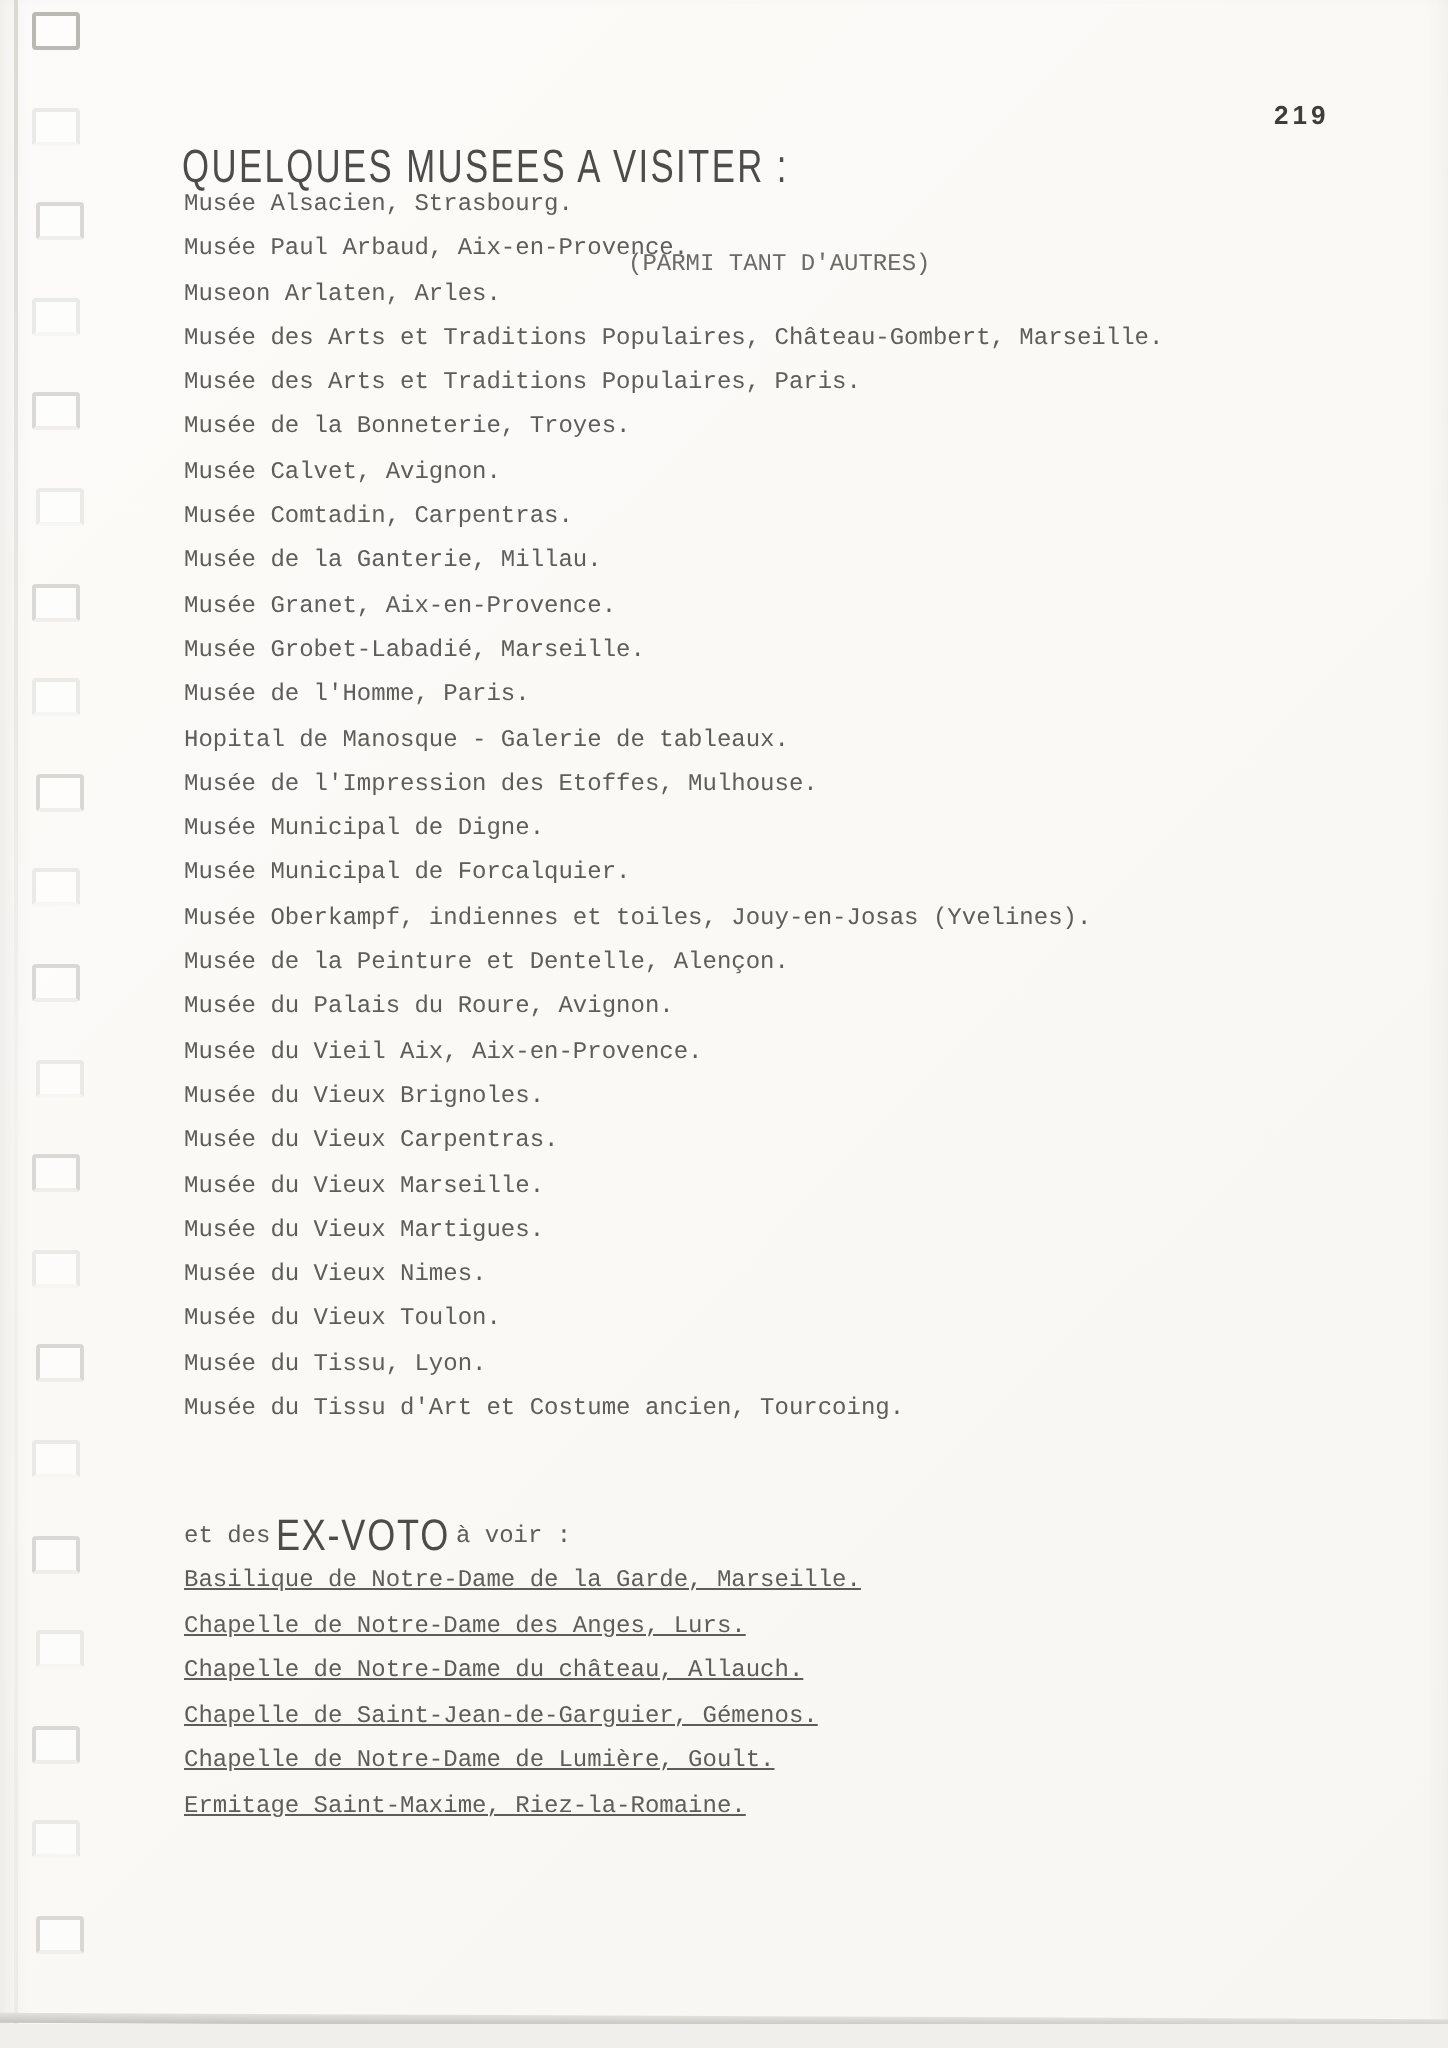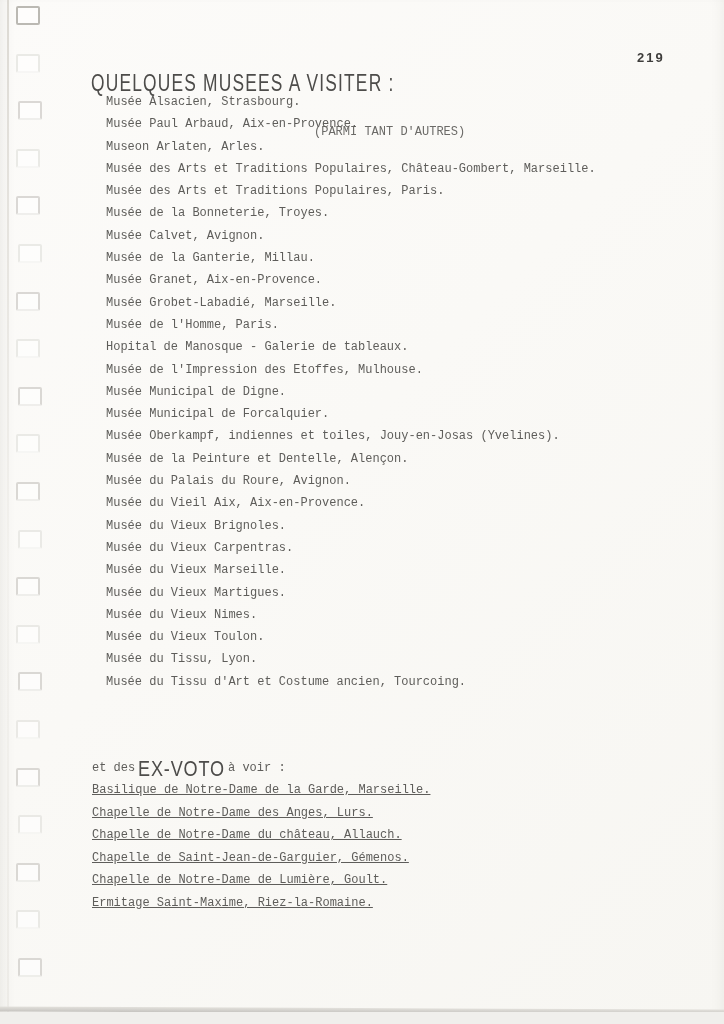--- a/index.html
+++ b/index.html
@@ -84,21 +84,21 @@
     left: 314px;
     top: 77px;
     font: 400 12px "Liberation Mono", "DejaVu Sans Mono", monospace;
     color: #6b6a67;
     white-space: nowrap;
     margin-top: 48px;
   }
 
   .museum-list {
     position: absolute;
-    left: 106px;
+    left: 92px;
     top: 95px;
     width: 600px;
   }
   .museum-list .line,
   .exvoto-list .line {
     height: 22.3px;
     line-height: 22.3px;
     font: 400 12px "Liberation Mono", "DejaVu Sans Mono", monospace;
     color: #5e5d5a;
     white-space: nowrap;
@@ -170,20 +170,21 @@
   <div class="heading-subtitle">(PARMI TANT D'AUTRES)</div>
 
   <div class="museum-list">
       <div class="line">Musée Alsacien, Strasbourg.</div>
       <div class="line">Musée Paul Arbaud, Aix-en-Provence.</div>
       <div class="line">Museon Arlaten, Arles.</div>
       <div class="line">Musée des Arts et Traditions Populaires, Château-Gombert, Marseille.</div>
       <div class="line">Musée des Arts et Traditions Populaires, Paris.</div>
       <div class="line">Musée de la Bonneterie, Troyes.</div>
       <div class="line">Musée Calvet, Avignon.</div>
+      <div class="line">Musée Comtadin, Carpentras.</div>
       <div class="line">Musée de la Ganterie, Millau.</div>
       <div class="line">Musée Granet, Aix-en-Provence.</div>
       <div class="line">Musée Grobet-Labadié, Marseille.</div>
       <div class="line">Musée de l'Homme, Paris.</div>
       <div class="line">Hopital de Manosque - Galerie de tableaux.</div>
       <div class="line">Musée de l'Impression des Etoffes, Mulhouse.</div>
       <div class="line">Musée Municipal de Digne.</div>
       <div class="line">Musée Municipal de Forcalquier.</div>
       <div class="line">Musée Oberkampf, indiennes et toiles, Jouy-en-Josas (Yvelines).</div>
       <div class="line">Musée de la Peinture et Dentelle, Alençon.</div>

